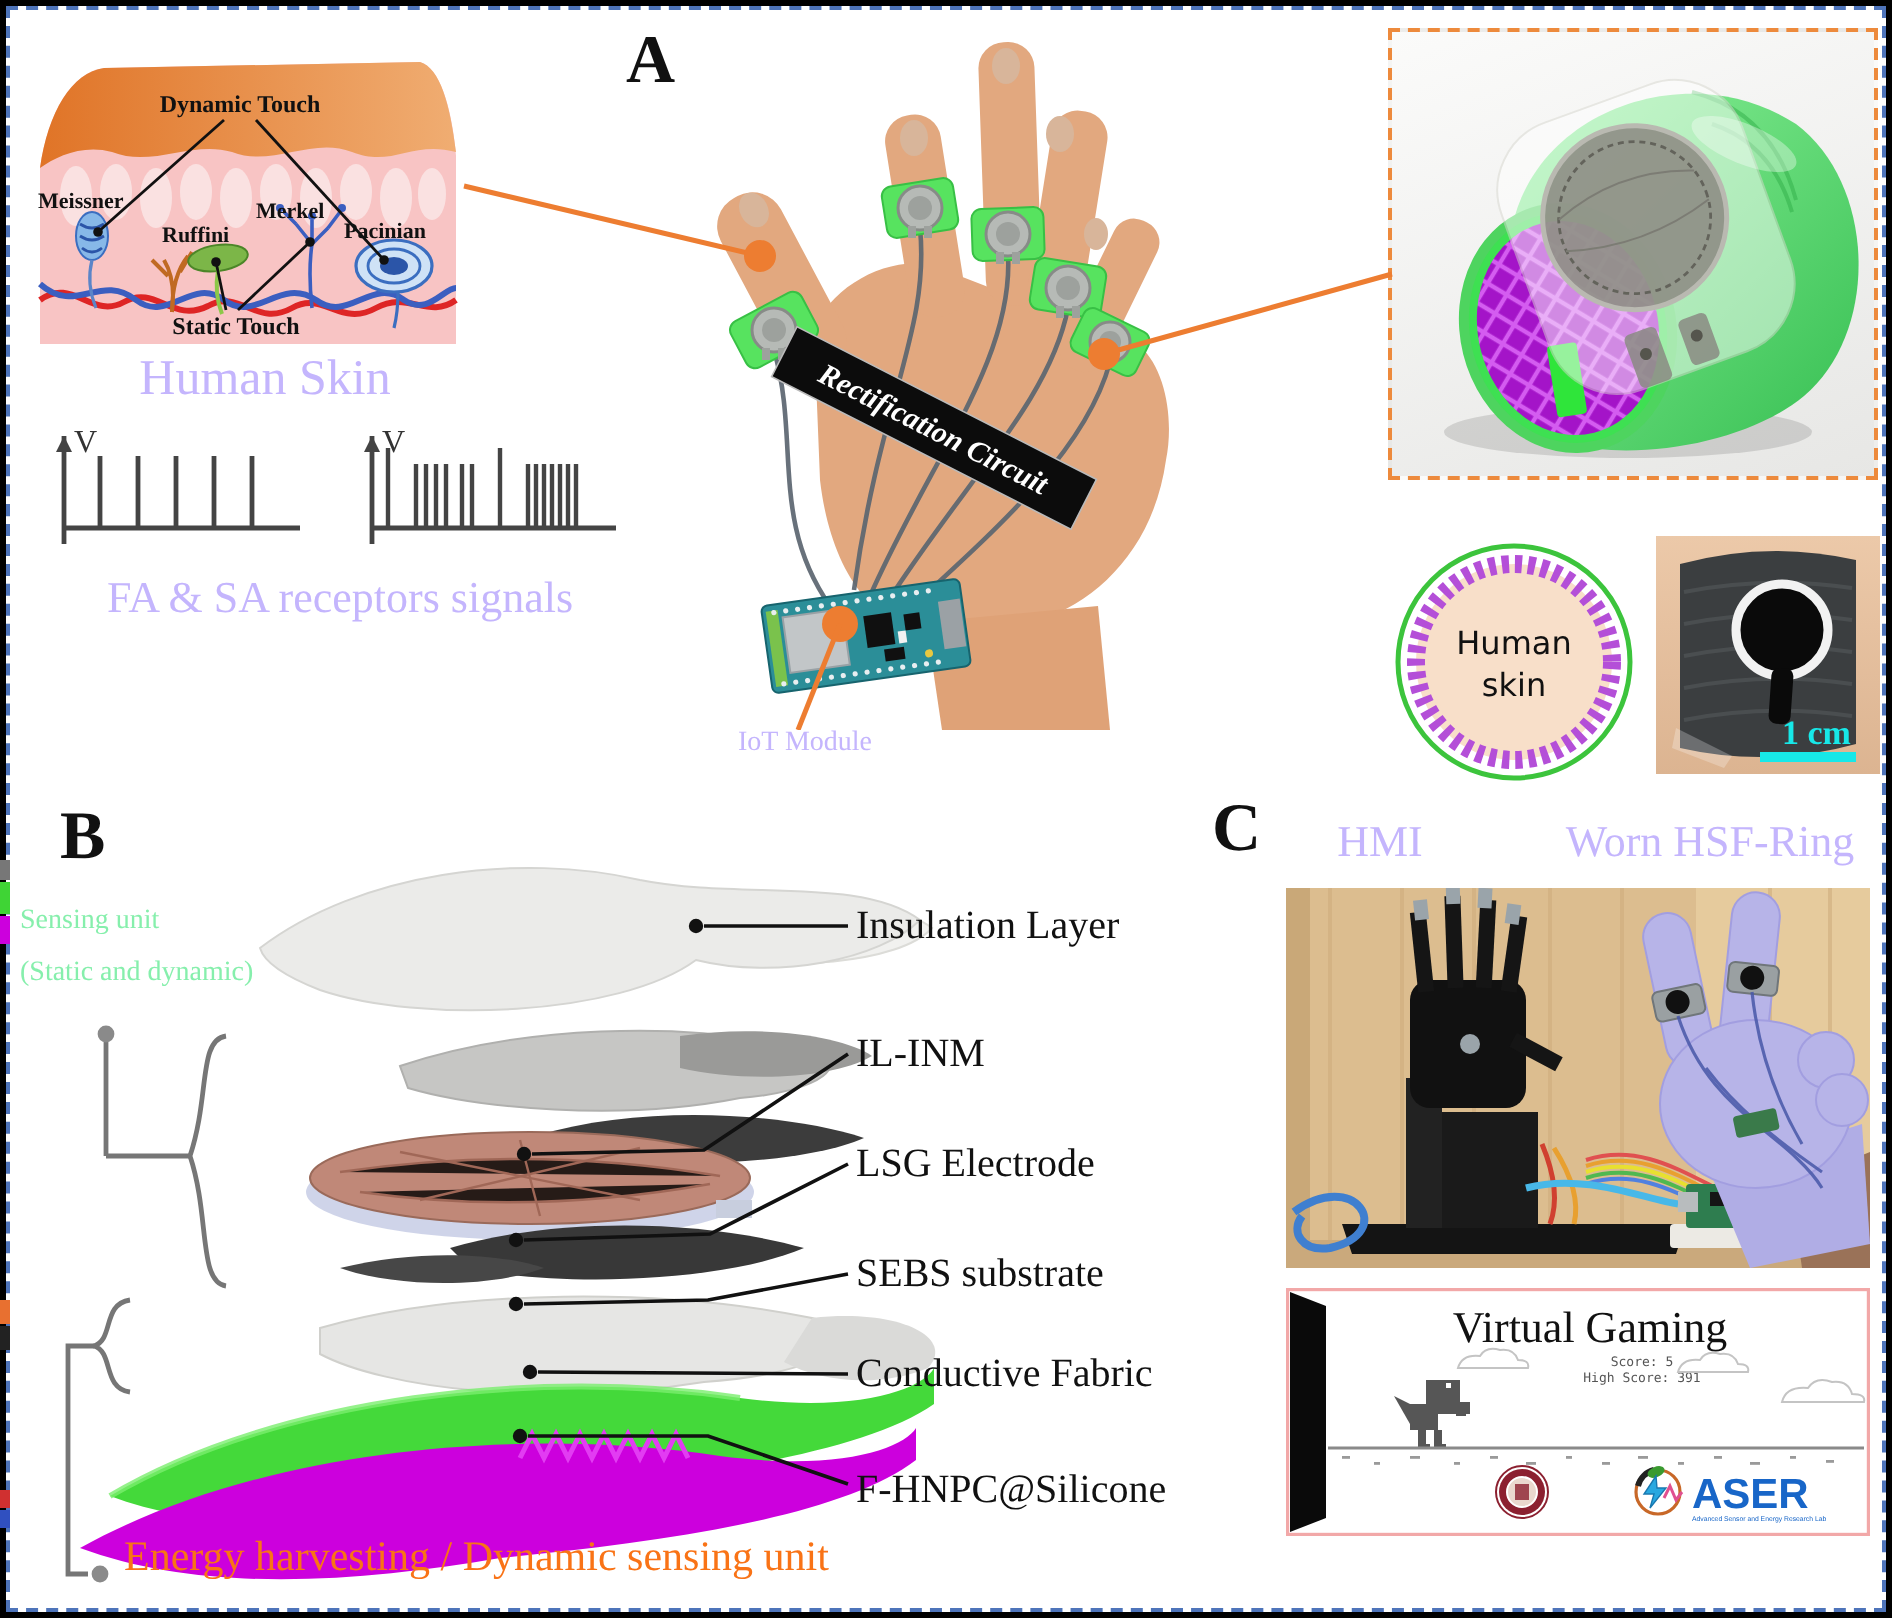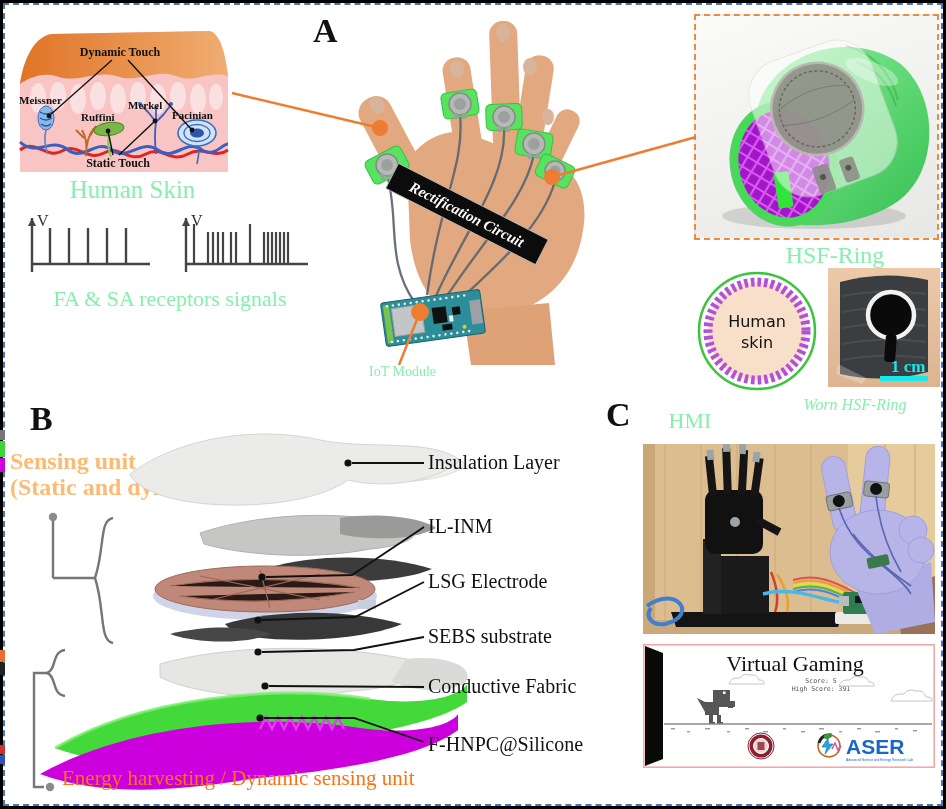--- a/index.html
+++ b/index.html
@@ -1,21 +1,21 @@
 <!DOCTYPE html>
 <html><head>
 <meta charset="utf-8">
 <style>
   html,body{margin:0;padding:0;background:#202020;}
   #canvas{position:relative;width:946px;height:809px;background:#000;overflow:hidden;
           font-family:"Liberation Serif",serif;}
   #inner{position:absolute;left:3px;top:3px;right:3px;bottom:3px;background:#fff;
          border:2px dashed #4e74ba;box-sizing:border-box;}
   .abs{position:absolute;}
-  .cap{color:#86efac;text-align:center;}
+  .cap{color:#c4b5fd;text-align:center;}
   .panel-letter{font-weight:bold;font-size:34px;color:#111;font-family:"Liberation Serif",serif;}
   .t-serif{font-family:"Liberation Serif",serif;}
   svg{display:block;}
   .strip{position:absolute;left:0;width:5px;z-index:20;}
 </style>
 </head>
 <body>
 
 <div id="canvas">
   <div id="inner"></div>
@@ -306,21 +306,20 @@
         <circle cx="124" cy="92" r="38" fill="none" stroke="#63635b" stroke-width="1.4" stroke-dasharray="3,2.4"></circle>
         <path d="M88,80 q36,-14 72,0 M86,96 q38,12 76,0" stroke="#7c7c74" stroke-width="1" fill="none"></path>
         <rect x="98" y="146" width="17" height="28" rx="3" fill="#8a8a82" opacity="0.85"></rect>
         <rect x="126" y="148" width="15" height="24" rx="3" fill="#8a8a82" opacity="0.85"></rect>
         <circle cx="106" cy="158" r="3" fill="#55554d"></circle>
           <circle cx="133" cy="158" r="3" fill="#55554d"></circle>
       </g>
       <ellipse cx="176" cy="56" rx="28" ry="10" fill="#ffffff" opacity="0.35" transform="rotate(22 176 56)"></ellipse>
     </svg>
   </div>
-  <div class="abs cap t-serif" style="left:760px;top:242px;width:150px;font-size:24px;">HSF-Ring</div>
 
   <svg class="abs" style="left:696px;top:270px;" width="122" height="122" viewBox="0 0 122 122">
     <circle cx="61" cy="61" r="58" fill="#fff" stroke="#3cc43c" stroke-width="2.5"></circle>
     <circle cx="61" cy="61" r="49" fill="#f8dfc9" stroke="#b44fd8" stroke-width="9" stroke-dasharray="3.6,3"></circle>
     <circle cx="61" cy="61" r="43" fill="#f8dfc9"></circle>
     <text x="61" y="57" text-anchor="middle" font-size="16" font-family="DejaVu Sans,sans-serif" fill="#111">Human</text>
     <text x="61" y="78" text-anchor="middle" font-size="16" font-family="DejaVu Sans,sans-serif" fill="#111">skin</text>
   </svg>
 
   <svg class="abs" style="left:828px;top:268px;" width="112" height="119" viewBox="0 0 112 119">
@@ -341,21 +340,21 @@
     </g>
     <path d="M10,96 l28,14 l-4,6 l-26,-10 Z" fill="#ffffff" opacity="0.25"></path>
     <circle cx="63" cy="47" r="23" fill="#0a0a0a" stroke="#f2f2f2" stroke-width="4.5"></circle>
     <rect x="57" y="66" width="11" height="28" rx="4" fill="#0a0a0a" transform="rotate(4 62 80)"></rect>
     <text x="63" y="104" font-size="17" font-weight="bold" font-family="Liberation Serif,serif" fill="#17e8e8">1 cm</text>
     <rect x="52" y="108" width="48" height="5" fill="#17e8e8"></rect>
   </svg>
 
   <div class="abs panel-letter" style="left:30px;top:400px;">B</div>
 
-  <div class="abs t-serif" style="left:10px;top:448px;font-size:24px;color:#fdba74;line-height:26px;font-weight:bold;">
+  <div class="abs t-serif" style="left:10px;top:448px;font-size:14px;color:#86efac;line-height:26px;">
     <div>Sensing unit</div>
     <div>(Static and dynamic)</div>
   </div>
 
   <svg class="abs" style="left:10px;top:418px;" width="600" height="378" viewBox="0 0 600 378">
 
     <path d="M300,42 C350,26 432,28 456,46 C440,64 380,68 338,60 Z" fill="#f1f1ef" stroke="#dcdcd8"></path>
     <path d="M120,56 C170,18 250,8 310,22 C360,32 420,20 450,42 C430,62 378,72 338,62 C300,90 200,94 150,77 C132,70 122,63 120,56 Z" fill="#ebebe9" stroke="#d5d5d2"></path>
     <path d="M190,115 C250,95 330,92 392,106 C420,113 400,128 360,131 C300,143 228,136 194,126 Z" fill="#c6c6c4" stroke="#b0b0ae"></path>
     <path d="M330,100 C370,94 412,100 426,110 C406,122 360,123 330,116 Z" fill="#9a9a98"></path>
@@ -416,21 +415,21 @@
       <path d="M55,232 C41,234 47,252 37,255 C47,258 41,276 55,278"></path>
       <polyline points="37,255 24,255 24,369 34,369"></polyline>
     </g>
     <circle cx="40" cy="369" r="4.2" fill="#8a8a8a"></circle>
   </svg>
 
   <div class="abs t-serif" style="left:62px;top:766px;font-size:21px;color:#f97316;">Energy harvesting / Dynamic sensing unit</div>
 
   <div class="abs panel-letter" style="left:606px;top:396px;">C</div>
   <div class="abs cap t-serif" style="left:655px;top:408px;width:70px;font-size:22px;text-align:center;">HMI</div>
-  <div class="abs cap t-serif" style="left:770px;top:396px;width:170px;font-size:16px;font-style:italic;">Worn HSF-Ring</div>
+  <div class="abs cap t-serif" style="left:770px;top:408px;width:170px;font-size:22px;">Worn HSF-Ring</div>
 
   <svg class="abs" style="left:643px;top:444px;" width="292" height="190" viewBox="0 0 292 190">
     <rect width="292" height="190" fill="#dcbd8f"></rect>
     <rect x="205" y="0" width="87" height="190" fill="#e6cb9d"></rect>
     <g stroke="#cfae7e" stroke-width="2" opacity="0.6">
       <line x1="22" y1="0" x2="22" y2="190"></line>
         <line x1="58" y1="0" x2="58" y2="190"></line>
       <line x1="94" y1="0" x2="94" y2="190"></line>
         <line x1="132" y1="0" x2="132" y2="190"></line>
       <line x1="168" y1="0" x2="168" y2="190"></line>

